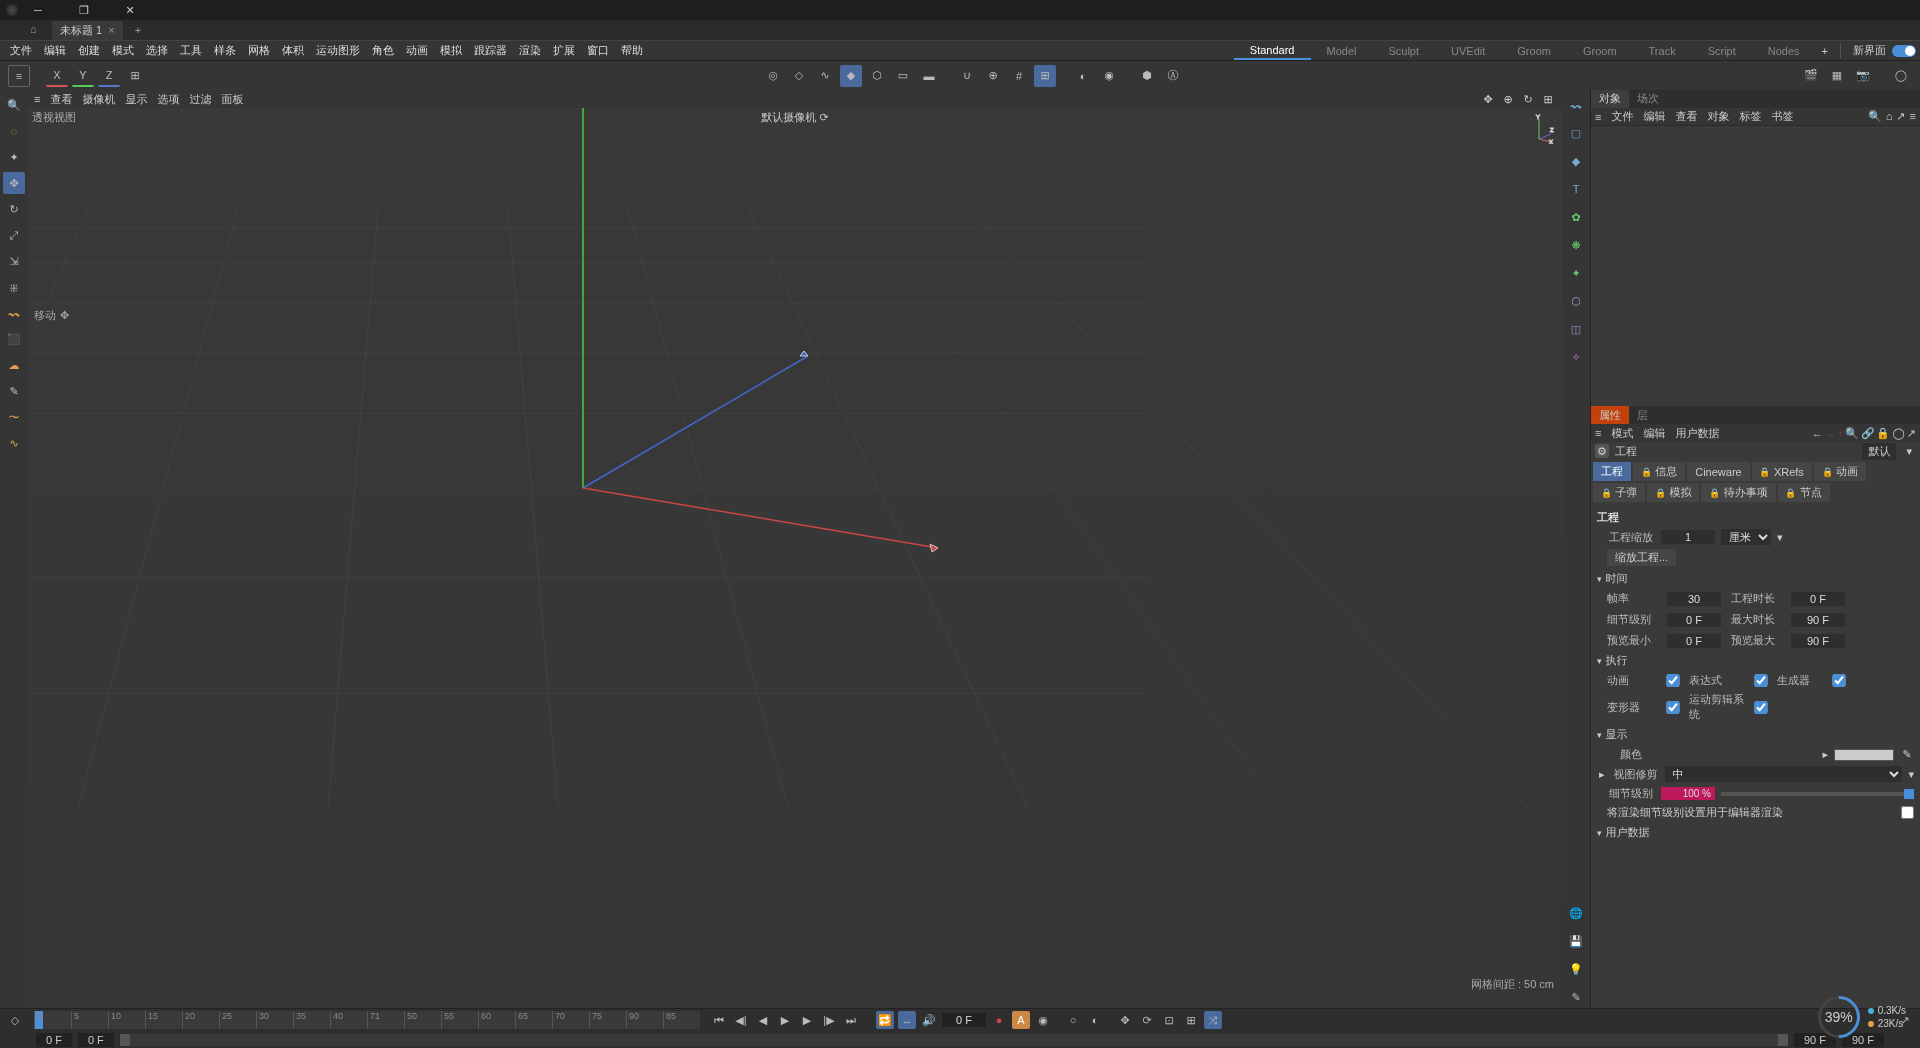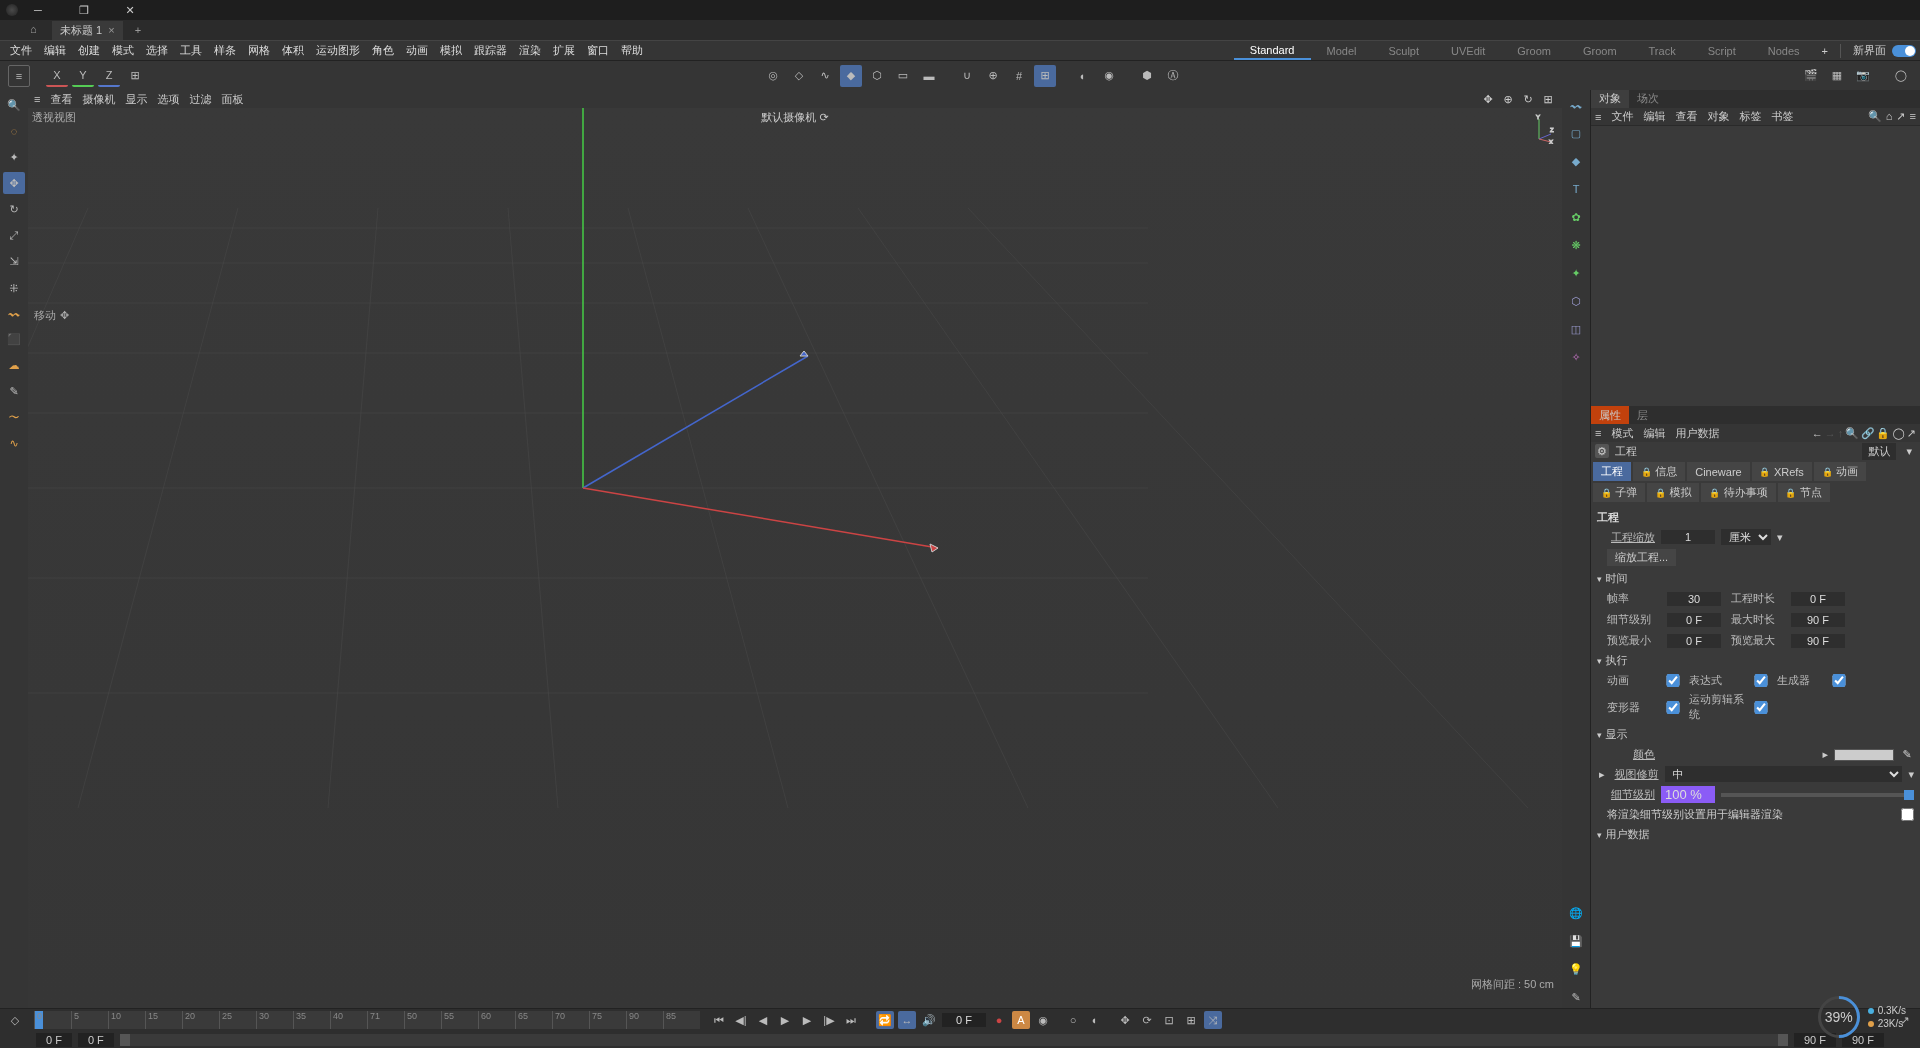--- a/index.html
+++ b/index.html
@@ -82,39 +82,39 @@
 .attr-header .arrow-dd { padding:0 4px; }
 
 .sub-tabs { display: flex; flex-wrap: wrap; background: #3a3a3a; padding: 2px; gap: 2px; }
 .sub-tab { padding: 2px 8px; font-size: 11px; background: #454545; color: #ccc; cursor: pointer; display:flex; align-items:center; gap:3px; }
 .sub-tab.active { background: #4a6a9e; color: #fff; }
 .sub-tab .lock { font-size: 9px; }
 
 .attr-body { flex: 1; overflow-y: auto; background: #3a3a3a; padding: 4px 6px; }
 .attr-section-title { font-size: 11px; color: #ddd; font-weight: bold; padding: 2px 0; }
 .attr-row { display: flex; align-items: center; padding: 2px 0; gap: 6px; font-size: 11px; }
-.attr-row .label { width: 58px; text-align: right; padding-left: 10px; color: #bbb; text-decoration: underline; }
+.attr-row .label { width: 58px; text-align: center; padding-left: 10px; color: #bbb; }
 .attr-row input[type=text] { background: #2e2e2e; border: none; color: #ddd; width: 54px; padding: 1px 4px; text-align: center; font-size: 11px; }
 .attr-row select { background: #2e2e2e; border: none; color: #ddd; padding: 1px 4px; font-size: 11px; }
 .attr-row .btn-small { background: #454545; padding: 1px 8px; font-size: 11px; cursor: pointer; }
 .attr-collapse { display: flex; align-items: center; gap: 4px; padding: 3px 0; font-size: 11px; cursor: pointer; }
 .attr-collapse .tri { font-size: 9px; }
 .attr-grid { display: grid; grid-template-columns: 50px 54px 50px 54px; gap: 6px 10px; padding: 2px 0 2px 10px; align-items: center; }
 .attr-grid .glabel { color: #bbb; font-size: 11px; }
 .attr-grid input { background: #2e2e2e; border: none; color: #ddd; width: 54px; padding: 1px 4px; text-align: center; font-size: 11px; }
 .check-grid { display: grid; grid-template-columns: 50px 16px 56px 16px 46px 16px; gap: 4px 8px; padding: 2px 0 2px 10px; align-items: center; font-size: 11px; }
 .check-grid .cl { color: #bbb; }
 .check-grid input[type=checkbox] { accent-color: #4a90d9; }
 
 .color-swatch { width: 60px; height: 12px; background: #ccc; border: 1px solid #555; }
 .dropper { width: 14px; height: 14px; display:flex; align-items:center; justify-content:center; }
 .wide-select { background: #2e2e2e; border: none; color: #ddd; padding: 1px 4px; font-size: 11px; flex: 1; }
 .slider { flex: 1; height: 4px; background: #555; position: relative; }
 .slider::after { content:''; position:absolute; right:0; top:-3px; width:10px; height:10px; background:#4a90d9; }
-.pct-input { background: #8b5cf6; border: none; color: #ddd; width: 54px; padding: 1px 4px; text-align:left; font-size: 13px; }
+.pct-input { background: #be185d; border: none; color: #ddd; width: 54px; padding: 1px 4px; text-align:right; font-size: 10px; }
 
 
 .timeline-wrap { height: 40px; background: #2e2e2e; border-top: 1px solid #222; }
 .timeline-top { height: 22px; display: flex; align-items: center; padding: 0 6px; gap: 4px; }
 .tl-icon { width: 18px; height: 18px; display: flex; align-items: center; justify-content: center; color: #bbb; cursor: pointer; border-radius:2px; }
 .tl-icon.active { background: #4a6a9e; }
 .tl-icon.rec { color: #cc4444; }
 .tl-ruler { flex: 1; position: relative; height: 18px; background: #3a3a3a; margin: 0 6px; overflow: hidden; }
 .tl-tick { position: absolute; top: 0; font-size: 9px; color: #888; border-left: 1px solid #555; padding-left: 2px; height: 100%; }
 .tl-playhead { position: absolute; left: 1px; top: 0; width: 8px; height: 100%; background: #4a90d9; }

